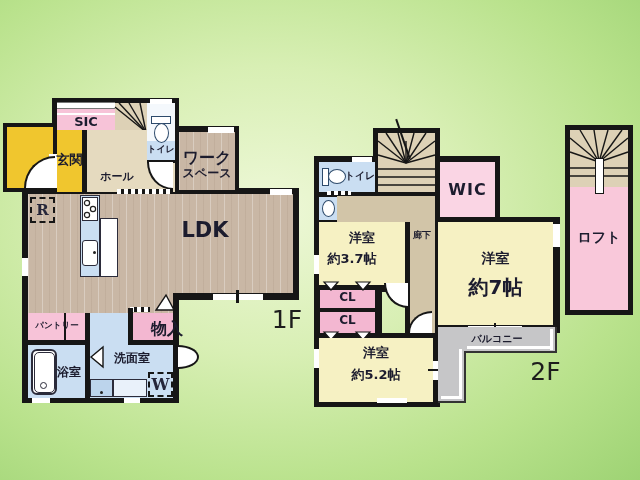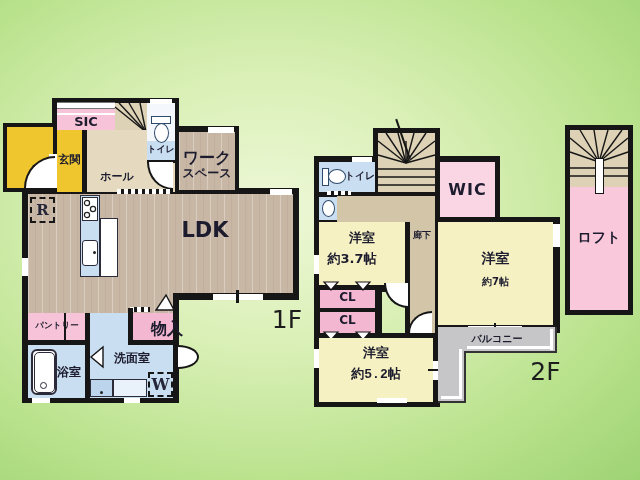--- a/index.html
+++ b/index.html
@@ -69,21 +69,21 @@
 
   <div class="room" style="left:147px;top:103px;width:28px;height:57px;background:#f4f8fc;"></div>
   <div class="room blue" style="left:147px;top:141px;width:28px;height:19px;"></div>
   <div class="fixture" style="left:151px;top:116px;width:20px;height:8px;border-color:#2d4a6b;"></div>
   <div class="fixture" style="left:154px;top:123px;width:15px;height:20px;border-radius:50%;border-color:#2d4a6b;"></div>
   <div class="lbl" style="left:147px;top:145px;width:28px;font-size:9px;">トイレ</div>
   <div class="win" style="left:150px;top:99px;width:22px;height:5px;"></div>
 
   <div class="room yellowent" style="left:57px;top:130px;width:25px;height:62px;"></div>
   <div class="wall" style="left:82px;top:130px;width:5px;height:62px;"></div>
-  <div class="lbl" style="left:56px;top:153px;width:27px;font-size:11px;font-family:Liberation Serif, serif;">玄関</div>
+  <div class="lbl" style="left:56px;top:153px;width:27px;font-size:13px;">玄関</div>
   <div class="room beige" style="left:87px;top:130px;width:60px;height:62px;"></div>
   <div class="room beige" style="left:115px;top:163px;width:60px;height:29px;"></div>
   <div class="lbl" style="left:87px;top:170px;width:60px;font-size:11px;font-family:Liberation Serif, serif;">ホール</div>
   <div class="arc" style="left:147px;top:162px;width:26px;height:28px;border-radius:0 0 0 100%;border-top:none;border-right:none;"></div>
   <div class="dash-open" style="left:117px;top:189px;width:56px;height:5px;"></div>
 
   <div class="room wood" style="left:179px;top:132px;width:56px;height:58px;"></div>
   <div class="win" style="left:208px;top:127px;width:26px;height:6px;"></div>
   <div class="lbl" style="left:179px;top:149px;width:56px;font-size:16px;">ワーク</div>
   <div class="lbl" style="left:179px;top:167px;width:56px;font-size:12px;">スペース</div>
@@ -207,30 +207,30 @@
     <polygon points="4,0 18,0 11,8" fill="#fff" stroke="#161616" stroke-width="1.2"></polygon>
     <polygon points="36,0 50,0 43,8" fill="#fff" stroke="#161616" stroke-width="1.2"></polygon>
   </svg>
   <svg style="left:320px;top:332px;" width="56" height="9" viewBox="0 0 56 9">
     <polygon points="4,0 18,0 11,8" fill="#fff" stroke="#161616" stroke-width="1.2"></polygon>
     <polygon points="36,0 50,0 43,8" fill="#fff" stroke="#161616" stroke-width="1.2"></polygon>
   </svg>
 
   <div class="room yellowrm" style="left:319px;top:338px;width:114px;height:64px;"></div>
   <div class="lbl" style="left:319px;top:346px;width:114px;font-size:13px;">洋室</div>
-  <div class="lbl" style="left:319px;top:368px;width:114px;font-size:13px;font-family:Liberation Mono, monospace;">約5.2帖</div>
+  <div class="lbl" style="left:319px;top:368px;width:114px;font-size:13px;">約5.2帖</div>
   <div class="win" style="left:314px;top:349px;width:5px;height:19px;"></div>
   <div class="win" style="left:377px;top:398px;width:30px;height:5px;"></div>
   <div class="win" style="left:433px;top:361px;width:7px;height:19px;"></div>
   <div class="wall" style="left:428px;top:369px;width:16px;height:2px;"></div>
   <div class="arc" style="left:408px;top:311px;width:24px;height:22px;border-radius:100% 0 0 0;border-right:none;border-bottom:none;"></div>
 
   <div class="room yellowrm" style="left:438px;top:222px;width:115px;height:103px;"></div>
   <div class="lbl" style="left:438px;top:251px;width:115px;font-size:14px;">洋室</div>
-  <div class="lbl" style="left:438px;top:276px;width:115px;font-size:10px;">約7帖</div>
+  <div class="lbl" style="left:438px;top:276px;width:115px;font-size:20px;">約7帖</div>
   <div class="win" style="left:553px;top:224px;width:7px;height:23px;"></div>
   <div class="win" style="left:468px;top:326px;width:54px;height:6px;"></div>
   <div class="wall" style="left:494px;top:323px;width:2px;height:12px;"></div>
 
   <div class="room gray" style="left:438px;top:327px;width:118px;height:26px;"></div>
   <div class="room gray" style="left:438px;top:327px;width:28px;height:76px;"></div>
   <div class="win" style="left:550px;top:329px;width:3px;height:21px;"></div>
   <div class="win" style="left:467px;top:346px;width:86px;height:3px;"></div>
   <div class="win" style="left:459px;top:349px;width:3px;height:48px;"></div>
   <div class="win" style="left:441px;top:396px;width:21px;height:3px;"></div>

